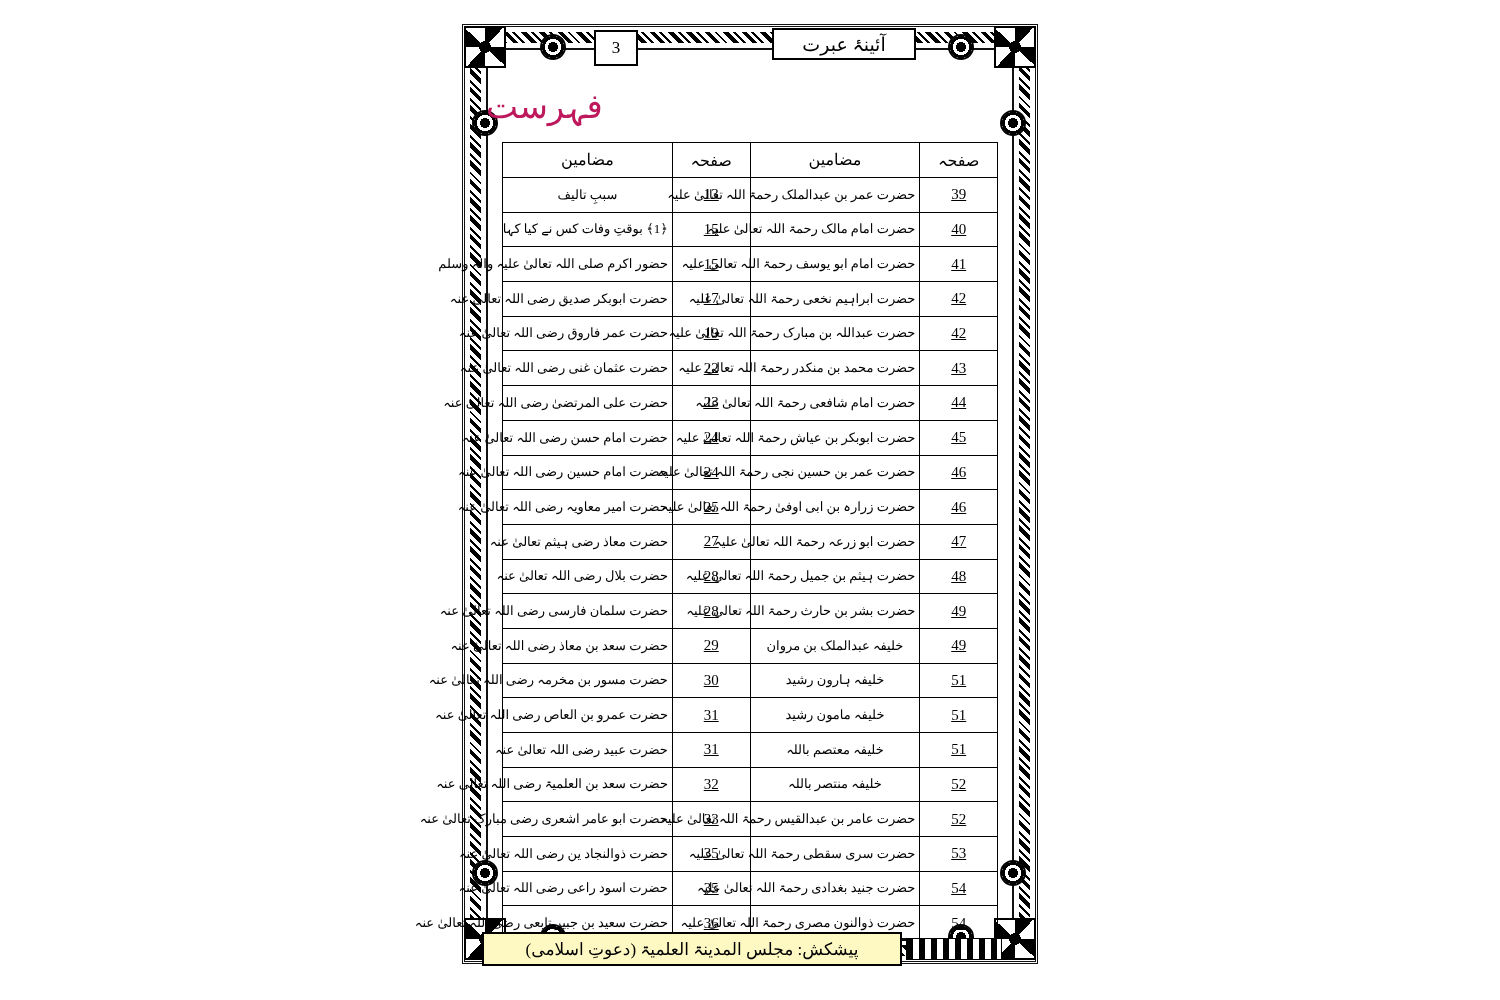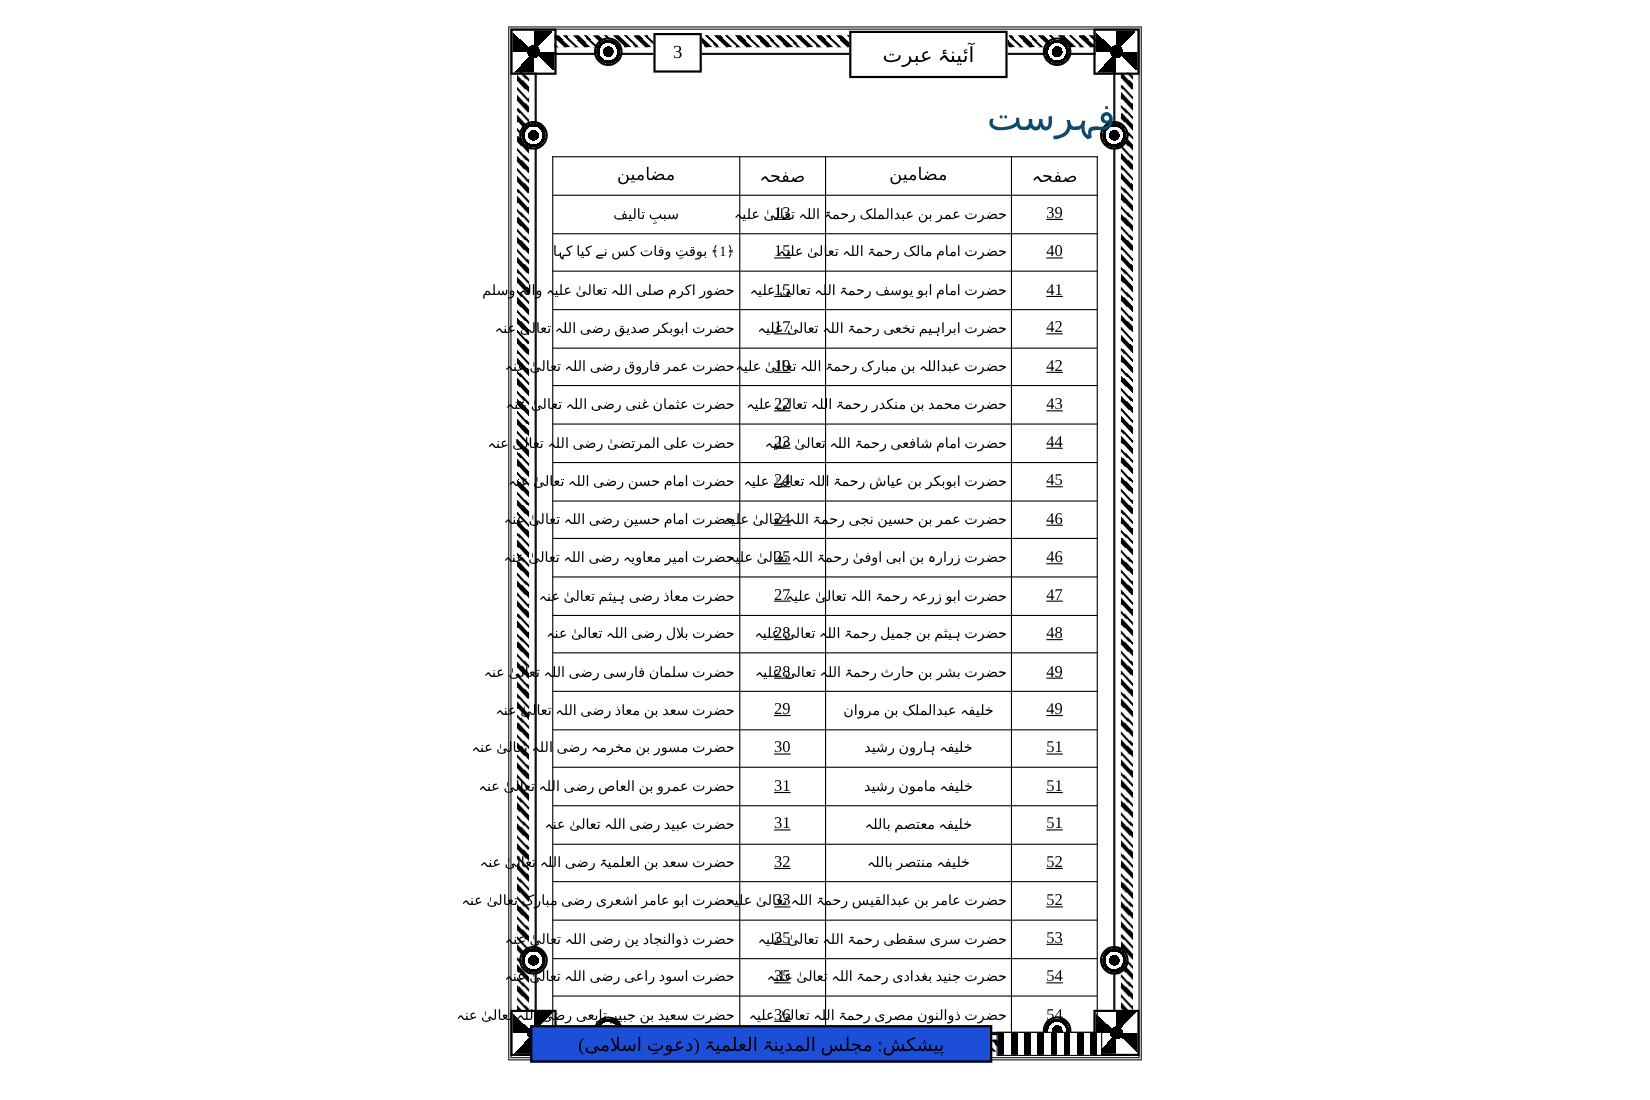--- a/index.html
+++ b/index.html
@@ -103,36 +103,36 @@
     top: 30px;
     width: 44px;
     height: 36px;
     font-size: 17px;
     color: #000;
   }
   .hdr-title {
     left: 772px;
     top: 28px;
     width: 144px;
-    height: 43px;
+    height: 32px;
     font-size: 19px;
     direction: rtl;
     color: #000;
   }
 
   
   .heading {
     position: absolute;
     left: 486px;
     top: 86px;
     width: 528px;
-    text-align: right;
+    text-align: left;
     font-size: 34px;
     direction: rtl;
-    color: #0c4a6e;
+    color: #be185d;
     letter-spacing: 1px;
   }
 
   
   .table-wrap {
     position: absolute;
     left: 502px;
     top: 142px;
     width: 496px;
     height: 784px;
@@ -172,21 +172,21 @@
   }
   tr.row { height: 34.7px; }
 
   
   .footer-box {
     position: absolute;
     left: 482px;
     top: 932px;
     width: 420px;
     height: 34px;
-    background: #1d4ed8;
+    background: #fef9c3;
     border: 2px solid #000;
     box-sizing: border-box;
     display: flex;
     align-items: center;
     justify-content: center;
     font-size: 17px;
     direction: rtl;
     color: #000;
   }
   .footer-orn {

